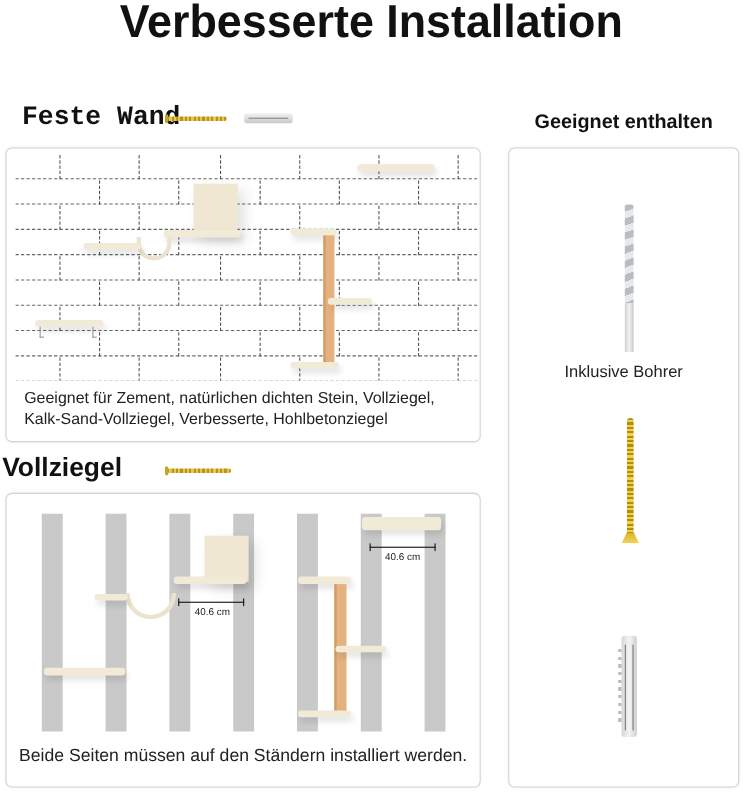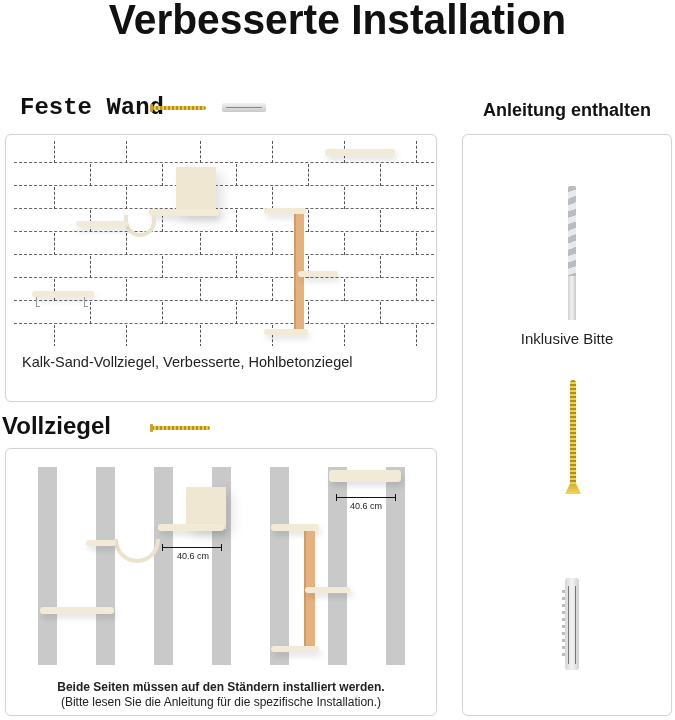--- a/index.html
+++ b/index.html
@@ -169,20 +169,21 @@
     <div class="shelf" style="left:62px; top:80px; width:52px; height:6px;"></div>
     <div class="shelf" style="left:250px; top:67px; width:42px; height:6px;"></div>
     <div class="post" style="left:280px; top:73px; width:10px; height:118px;"></div>
     <div class="shelf" style="left:284px; top:130px; width:40px; height:6px;"></div>
     <div class="shelf" style="left:250px; top:188px; width:44px; height:6px;"></div>
     <div class="shelf" style="left:18px; top:150px; width:62px; height:6px;"></div>
     <div class="bracket" style="left:22px; top:156px;"></div>
     <div class="bracket" style="left:70px; top:156px;"></div>
   </div>
   <div class="panel-caption" style="left:16px; top:218px;">
+    <div>Geeignet für Zement, natürlichen dichten Stein, Vollziegel,</div>
     <div>Kalk-Sand-Vollziegel, Verbesserte, Hohlbetonziegel</div>
   </div>
 </div>
 
 <div class="section-head" style="left:2px; top:412px;">Vollziegel</div>
 <div class="screw-h" style="left:152px; top:426px; width:58px;"></div>
 
 <div class="panel" style="left:5px; top:448px; width:432px; height:268px;">
   <div>
     <div class="stud" style="left:32px; top:18px;"></div>
@@ -203,31 +204,30 @@
     <div class="shelf" style="left:299px; top:138px; width:46px; height:6px;"></div>
     <div class="shelf" style="left:265px; top:197px; width:48px; height:6px;"></div>
     <div class="shelf" style="left:34px; top:158px; width:74px; height:7px;"></div>
 
     <div class="dim" style="left:156px; top:98px; width:60px;"></div>
     <div class="dim-label" style="left:171px; top:102px;">40.6 cm</div>
     <div class="dim" style="left:330px; top:48px; width:60px;"></div>
     <div class="dim-label" style="left:344px; top:52px;">40.6 cm</div>
   </div>
   <div class="panel-caption" style="top:231px; text-align:center;">
-    <div style="font-weight:bold; font-size:12px; line-height:15px;">Beide Seiten müssen auf den Ständern installiert werden.</div>
-    <div style="font-size:12px; line-height:15px;">(Bitte lesen Sie die Anleitung für die spezifische Installation.)</div>
+    <div style="font-weight:normal; font-size:16px; line-height:15px;">Beide Seiten müssen auf den Ständern installiert werden.</div>
   </div>
 </div>
 
-<div class="hw-title">Anleitung enthalten</div>
+<div class="hw-title">Geeignet enthalten</div>
 <div class="panel" style="left:462px; top:134px; width:210px; height:582px;"></div>
 <div class="drill">
     <div class="flute"></div>
     <div class="shank"></div>
   </div>
-<div class="hw-caption">Inklusive Bitte</div>
+<div class="hw-caption">Inklusive Bohrer</div>
 <div class="screw-v">
     <div class="thread"></div>
     <div class="head"></div>
   </div>
 <div class="anchor-v">
     <div class="teeth"></div>
   </div>
 
 </body></html>

